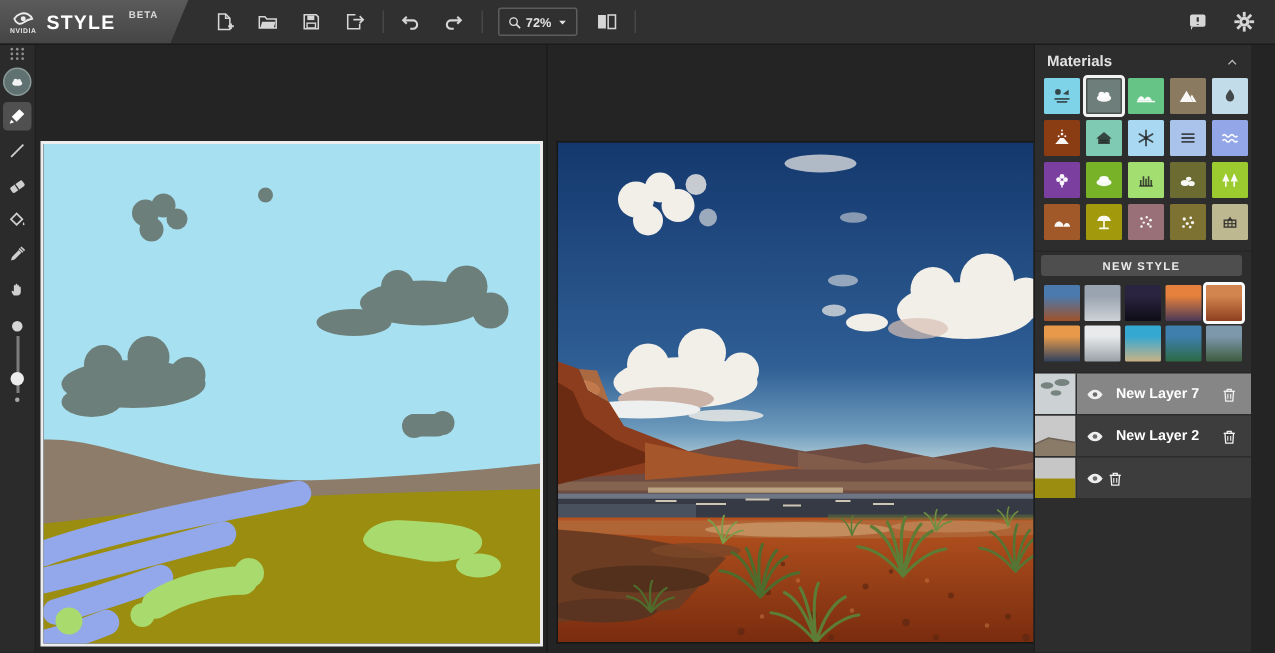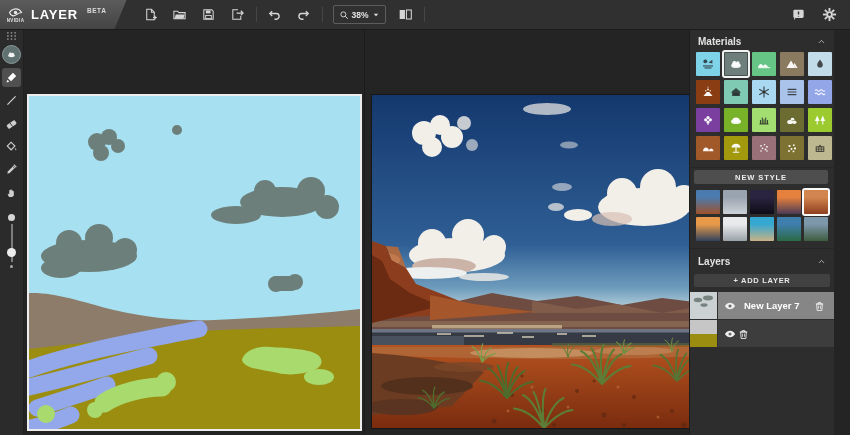--- a/index.html
+++ b/index.html
@@ -85,21 +85,21 @@
 
 <div class="topbar">
   <div class="brand">
     <span class="nvlogo">
       <svg viewBox="0 0 16 12">
           <path d="M1.5 6C3.5 2.5 8 1 11.5 2.8c1.8.9 2.8 2.6 3 3.2-1.2.2-3.8.9-6 2.6C6 10.4 3 10 1.5 6z" fill="none" stroke="currentColor" stroke-width="1.3"></path>
           <circle cx="8" cy="6" r="1.8" fill="currentColor"></circle>
         </svg>
       <span class="nvword">NVIDIA</span>
     </span>
-    <span class="brand-title">LAYER</span>
+    <span class="brand-title">STYLE</span>
     <span class="brand-badge">BETA</span>
   </div>
   <div style="width:16px"></div>
   <div class="tb-group">
       <div class="tb-ic">
         <span style="display:flex;width:15px;height:15px">
           <svg viewBox="0 0 16 16" width="100%" height="100%">
             <path d="M4 2.5h5l3 3v8H4z" fill="none" stroke="currentColor" stroke-width="1.1"></path>
             <path d="M9 2.5v3h3" fill="none" stroke="currentColor" stroke-width="1.1"></path>
             <path d="M10.8 11.2h4M12.8 9.2v4" stroke="currentColor" stroke-width="1.3"></path>
@@ -154,21 +154,21 @@
       </div>
     </div>
   <div class="tb-sep"></div>
   <div class="zoombox">
     <span class="zico">
         <svg viewBox="0 0 16 16" width="100%" height="100%">
           <circle cx="7" cy="7" r="4" fill="none" stroke="currentColor" stroke-width="1.4"></circle>
           <path d="M10 10l4 4" stroke="currentColor" stroke-width="1.6"></path>
         </svg>
       </span>
-    <span class="zval">38%</span>
+    <span class="zval">72%</span>
     <span class="zcaret">
         <svg viewBox="0 0 16 16" width="100%" height="100%">
           <path d="M3.5 5.5l4.5 5 4.5-5z" fill="currentColor"></path>
         </svg>
       </span>
   </div>
   <div style="width:12px"></div>
   <div class="tb-ic">
       <svg viewBox="0 0 16 16" width="100%" height="100%">
         <rect x="1.8" y="3.2" width="5.6" height="9.6" fill="currentColor"></rect>
@@ -666,29 +666,20 @@
       <div class="sthumb" style="background: linear-gradient(rgb(230, 129, 61) 30%, rgb(76, 58, 86));"></div>
       <div class="sthumb sel" style="background: linear-gradient(rgb(210, 133, 78) 30%, rgb(142, 63, 30));"></div>
       <div class="sthumb" style="background: linear-gradient(rgb(232, 154, 74) 30%, rgb(49, 66, 94));"></div>
       <div class="sthumb" style="background: linear-gradient(rgb(232, 234, 236) 30%, rgb(154, 162, 168));"></div>
       <div class="sthumb" style="background: linear-gradient(rgb(53, 168, 210) 30%, rgb(201, 178, 133));"></div>
       <div class="sthumb" style="background: linear-gradient(rgb(63, 127, 174) 30%, rgb(44, 106, 69));"></div>
       <div class="sthumb" style="background: linear-gradient(rgb(125, 151, 171) 30%, rgb(62, 92, 63));"></div>
     </div>
   <div class="sec-sep"></div>
 
-  <div class="sec-head">
-    <span class="sec-title">Layers</span>
-    <span class="chev">
-        <svg viewBox="0 0 16 16" width="100%" height="100%">
-          <path d="M3.5 10.5L8 6l4.5 4.5" fill="none" stroke="currentColor" stroke-width="1.6"></path>
-        </svg>
-      </span>
-  </div>
-  <div class="addlayer-btn">+ ADD LAYER</div>
   <div>
       <div class="lrow sel">
         <span class="lthumb">
           <svg viewBox="0 0 27 27" width="27" height="27">
             <rect width="27" height="27" fill="#ccd1d3"></rect>
             <ellipse cx="8" cy="8" rx="4.2" ry="2.2" fill="#76837f"></ellipse>
             <ellipse cx="18" cy="6" rx="5" ry="2.4" fill="#76837f"></ellipse>
             <ellipse cx="14" cy="13" rx="3.6" ry="1.8" fill="#76837f"></ellipse>
           </svg>
         </span>
@@ -703,32 +694,55 @@
           <svg viewBox="0 0 16 16" width="100%" height="100%">
             <path d="M4.5 5.5h7L10.9 13.5H5.1z" fill="none" stroke="currentColor" stroke-width="1.1"></path>
             <path d="M3.4 5.5h9.2M6.4 5.5V3.8h3.2v1.7" fill="none" stroke="currentColor" stroke-width="1.1"></path>
             <path d="M6.8 7.5v4M9.2 7.5v4" stroke="currentColor" stroke-width=".9"></path>
           </svg>
         </span>
       </div>
       <div class="lrow">
         <span class="lthumb">
           <svg viewBox="0 0 27 27" width="27" height="27">
-            <rect width="27" height="27" fill="#c6c6c6"></rect>
-            <rect y="14" width="27" height="13" fill="#9b8d10"></rect>
+            <rect width="27" height="27" fill="#c9c9c9"></rect>
+            <path d="M0 19l9-4 18 3v9H0z" fill="#8a7a68"></path>
+            <path d="M0 19l9-4 18 3" stroke="#6e6155" stroke-width="1" fill="none"></path>
           </svg>
         </span>
         <span class="leye">
           <svg viewBox="0 0 16 16" width="100%" height="100%">
             <path d="M2.2 8C3.8 5.4 5.9 4.3 8 4.3S12.2 5.4 13.8 8C12.2 10.6 10.1 11.7 8 11.7S3.8 10.6 2.2 8z" fill="currentColor"></path>
             <circle cx="8" cy="8" r="1.8" fill="rgba(0,0,0,.55)"></circle>
           </svg>
         </span>
+        <span class="llabel">New Layer 2</span>
         <span class="ltrash">
           <svg viewBox="0 0 16 16" width="100%" height="100%">
             <path d="M4.5 5.5h7L10.9 13.5H5.1z" fill="none" stroke="currentColor" stroke-width="1.1"></path>
             <path d="M3.4 5.5h9.2M6.4 5.5V3.8h3.2v1.7" fill="none" stroke="currentColor" stroke-width="1.1"></path>
             <path d="M6.8 7.5v4M9.2 7.5v4" stroke="currentColor" stroke-width=".9"></path>
           </svg>
         </span>
       </div>
+      <div class="lrow">
+        <span class="lthumb">
+          <svg viewBox="0 0 27 27" width="27" height="27">
+            <rect width="27" height="27" fill="#c6c6c6"></rect>
+            <rect y="14" width="27" height="13" fill="#9b8d10"></rect>
+          </svg>
+        </span>
+        <span class="leye">
+          <svg viewBox="0 0 16 16" width="100%" height="100%">
+            <path d="M2.2 8C3.8 5.4 5.9 4.3 8 4.3S12.2 5.4 13.8 8C12.2 10.6 10.1 11.7 8 11.7S3.8 10.6 2.2 8z" fill="currentColor"></path>
+            <circle cx="8" cy="8" r="1.8" fill="rgba(0,0,0,.55)"></circle>
+          </svg>
+        </span>
+        <span class="ltrash">
+          <svg viewBox="0 0 16 16" width="100%" height="100%">
+            <path d="M4.5 5.5h7L10.9 13.5H5.1z" fill="none" stroke="currentColor" stroke-width="1.1"></path>
+            <path d="M3.4 5.5h9.2M6.4 5.5V3.8h3.2v1.7" fill="none" stroke="currentColor" stroke-width="1.1"></path>
+            <path d="M6.8 7.5v4M9.2 7.5v4" stroke="currentColor" stroke-width=".9"></path>
+          </svg>
+        </span>
+      </div>
     </div>
 </div>
 
 </body></html>

